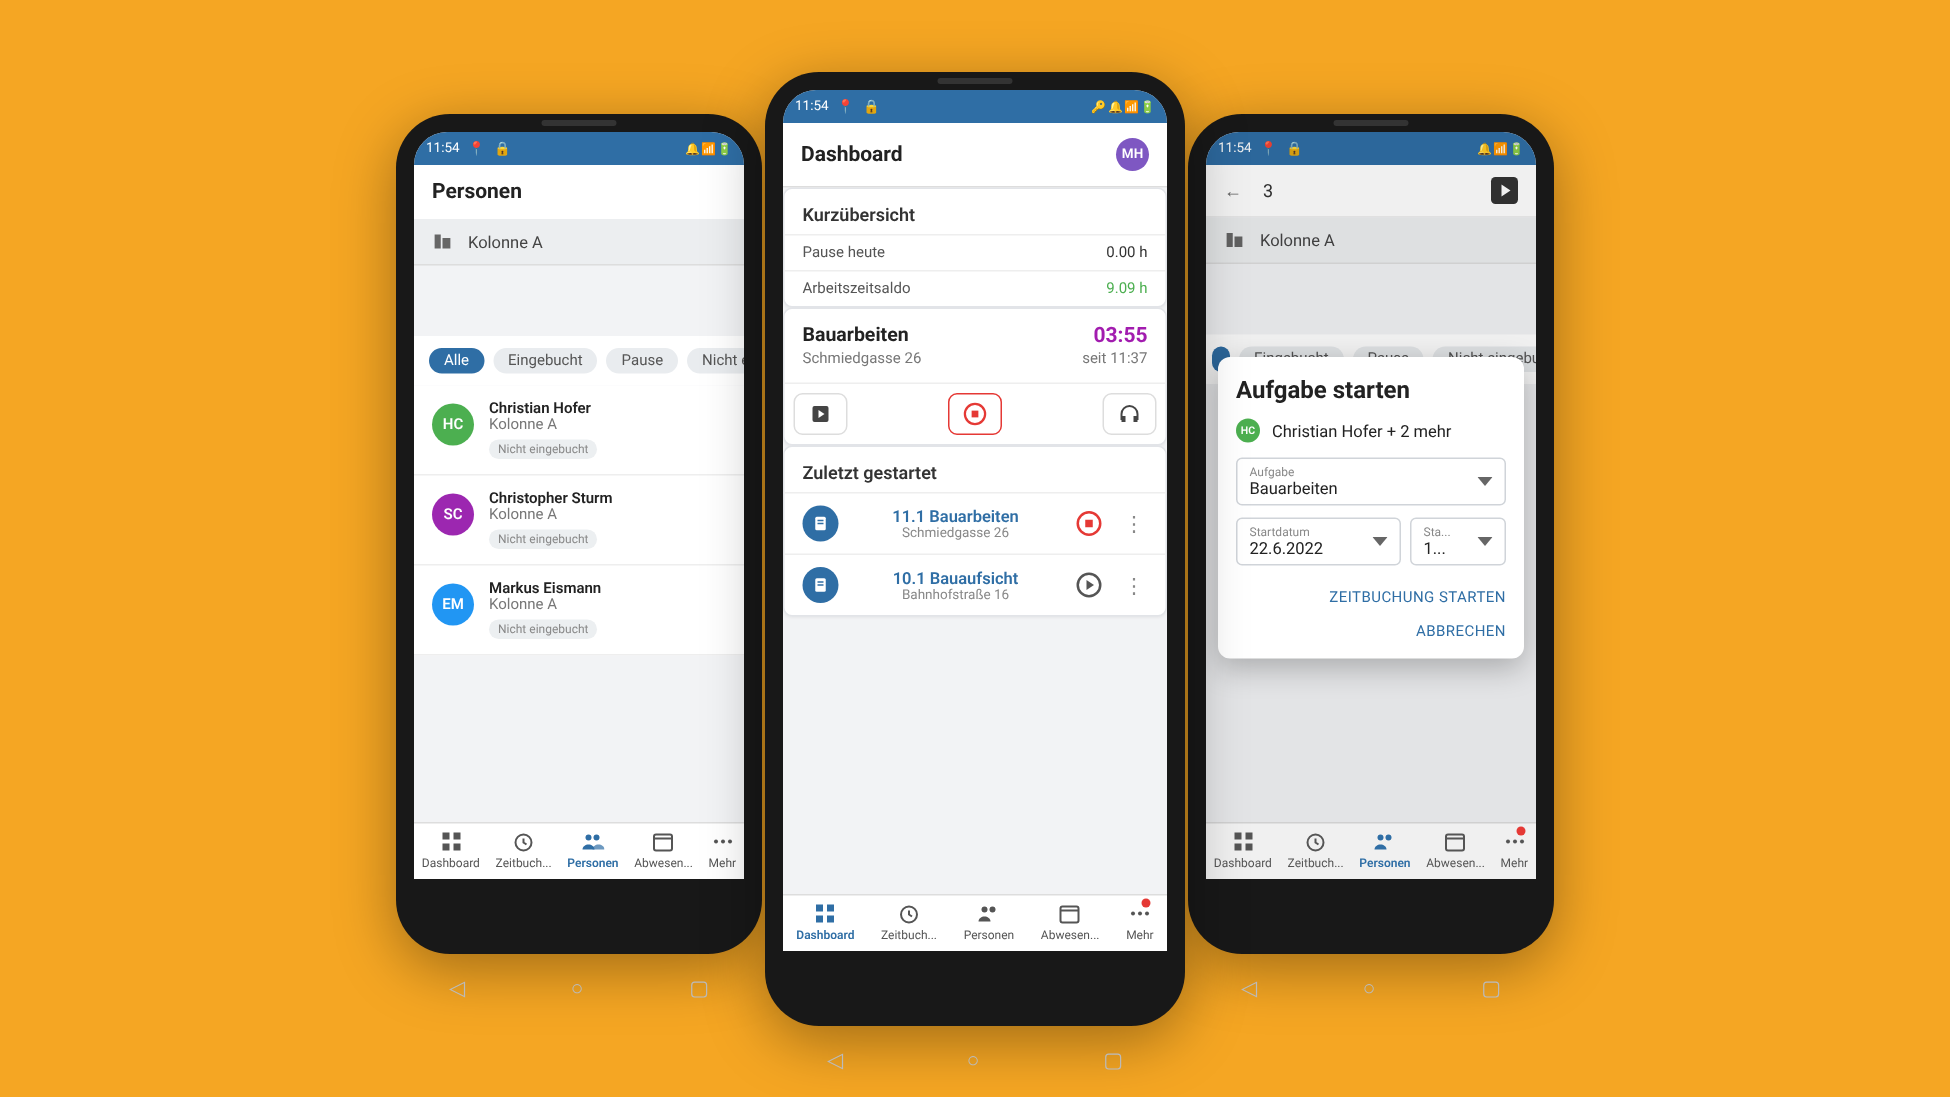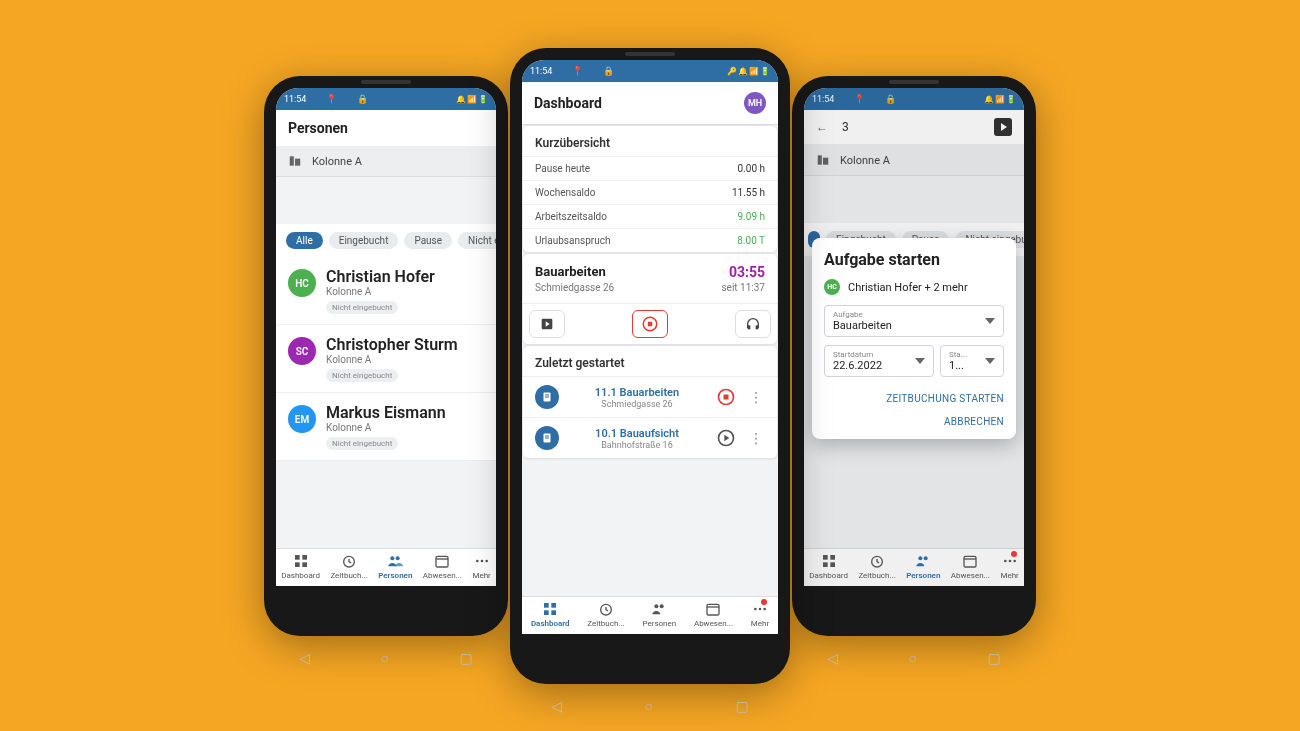--- a/index.html
+++ b/index.html
@@ -49,21 +49,21 @@
   }
 
   .statusbar {
     background: #2f6ea5;
     color: #fff;
     height: 22px;
     display: flex; align-items: center; justify-content: space-between;
     padding: 0 8px;
     font-size: 9px;
   }
-  .statusbar .left, .statusbar .right { display:flex; gap:20px; align-items:flex-start; }
+  .statusbar .left, .statusbar .right { display:flex; gap:6px; align-items:flex-start; }
   .statusbar .right { font-size: 8px; letter-spacing: -0.5px; }
 
   .hdr {
     background: #fff;
     padding: 10px 12px;
     font-size: 14px;
     font-weight: 700;
     color: #222;
     display:flex; justify-content:space-between; align-items:center;
   }
@@ -91,21 +91,21 @@
   .list { background:#fff; }
   .person {
     display:flex; gap:10px; padding:10px 12px; border-bottom:1px solid #eee; align-items:flex-start;
   }
   .person .dot {
     width:28px; height:28px; border-radius:50%;
     display:flex; align-items:center; justify-content:center;
     color:#fff; font-size:10px; font-weight:600; margin-top:2px;
   }
   .dot-green{background:#4caf50;} .dot-purple{background:#9c27b0;} .dot-blue{background:#2196f3;}
-  .person-name{font-size:16px; font-weight:600;}
+  .person-name{font-size:10px; font-weight:600;}
   .person-sub{font-size:10px; color:#777;}
   .person-badge{
     display:inline-block; margin-top:4px; font-size:8px; color:#888;
     background:#eceff1; border-radius:8px; padding:2px 6px;
   }
 
   .bottomnav {
     margin-top:auto; background:#fff; border-top:1px solid #ddd;
     display:flex; justify-content:space-around; padding:4px 0 6px 0;
   }
@@ -439,30 +439,22 @@
         <div class="avatar-badge avatar-mh">MH</div>
       </div>
 
       <div class="card">
         <div class="card-title">Kurzübersicht</div>
         <div class="kv">
             <span>Pause heute</span>
             <span class="val">0.00 h</span>
           </div>
         <div class="kv">
-            <span>Wochensaldo</span>
-            <span class="val">11.55 h</span>
-          </div>
-        <div class="kv">
             <span>Arbeitszeitsaldo</span>
             <span class="val green">9.09 h</span>
-          </div>
-        <div class="kv">
-            <span>Urlaubsanspruch</span>
-            <span class="val green">8.00 T</span>
           </div>
       </div>
 
       <div class="card task-card">
         <div class="trow">
           <span class="task-title">Bauarbeiten</span>
           <span class="task-time">03:55</span>
         </div>
         <div class="task-sub">
           <span>Schmiedgasse 26</span>

